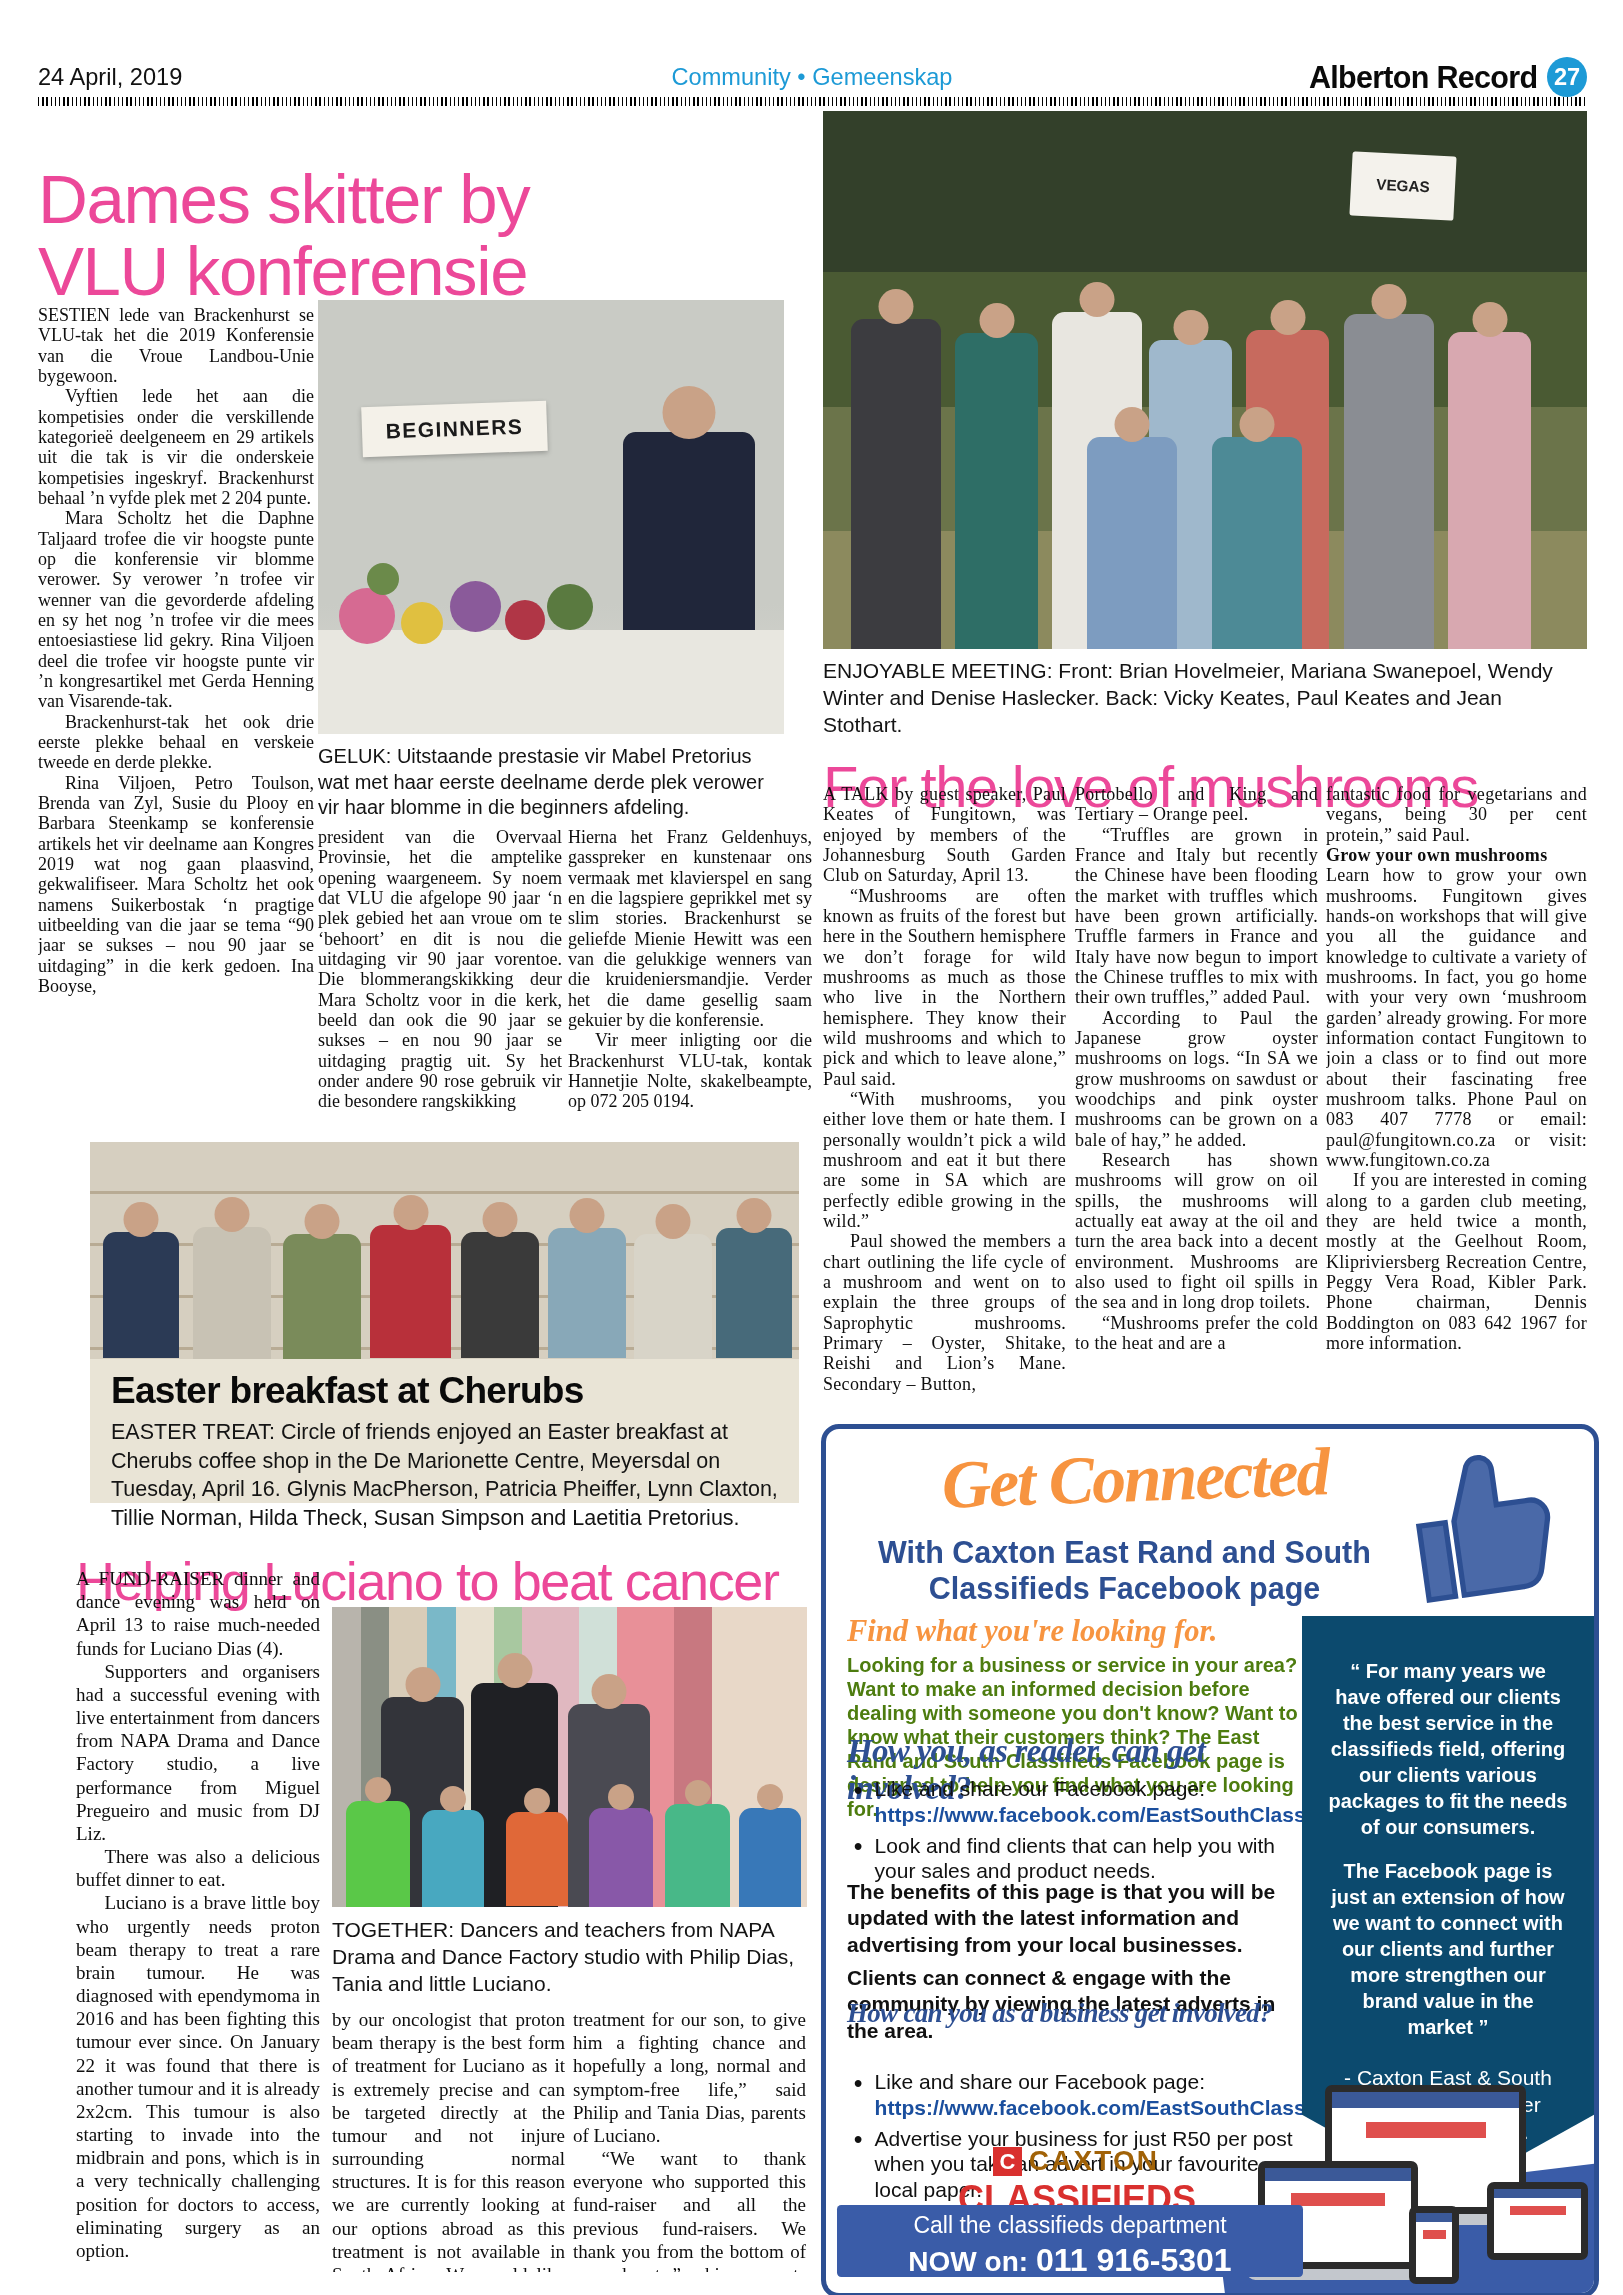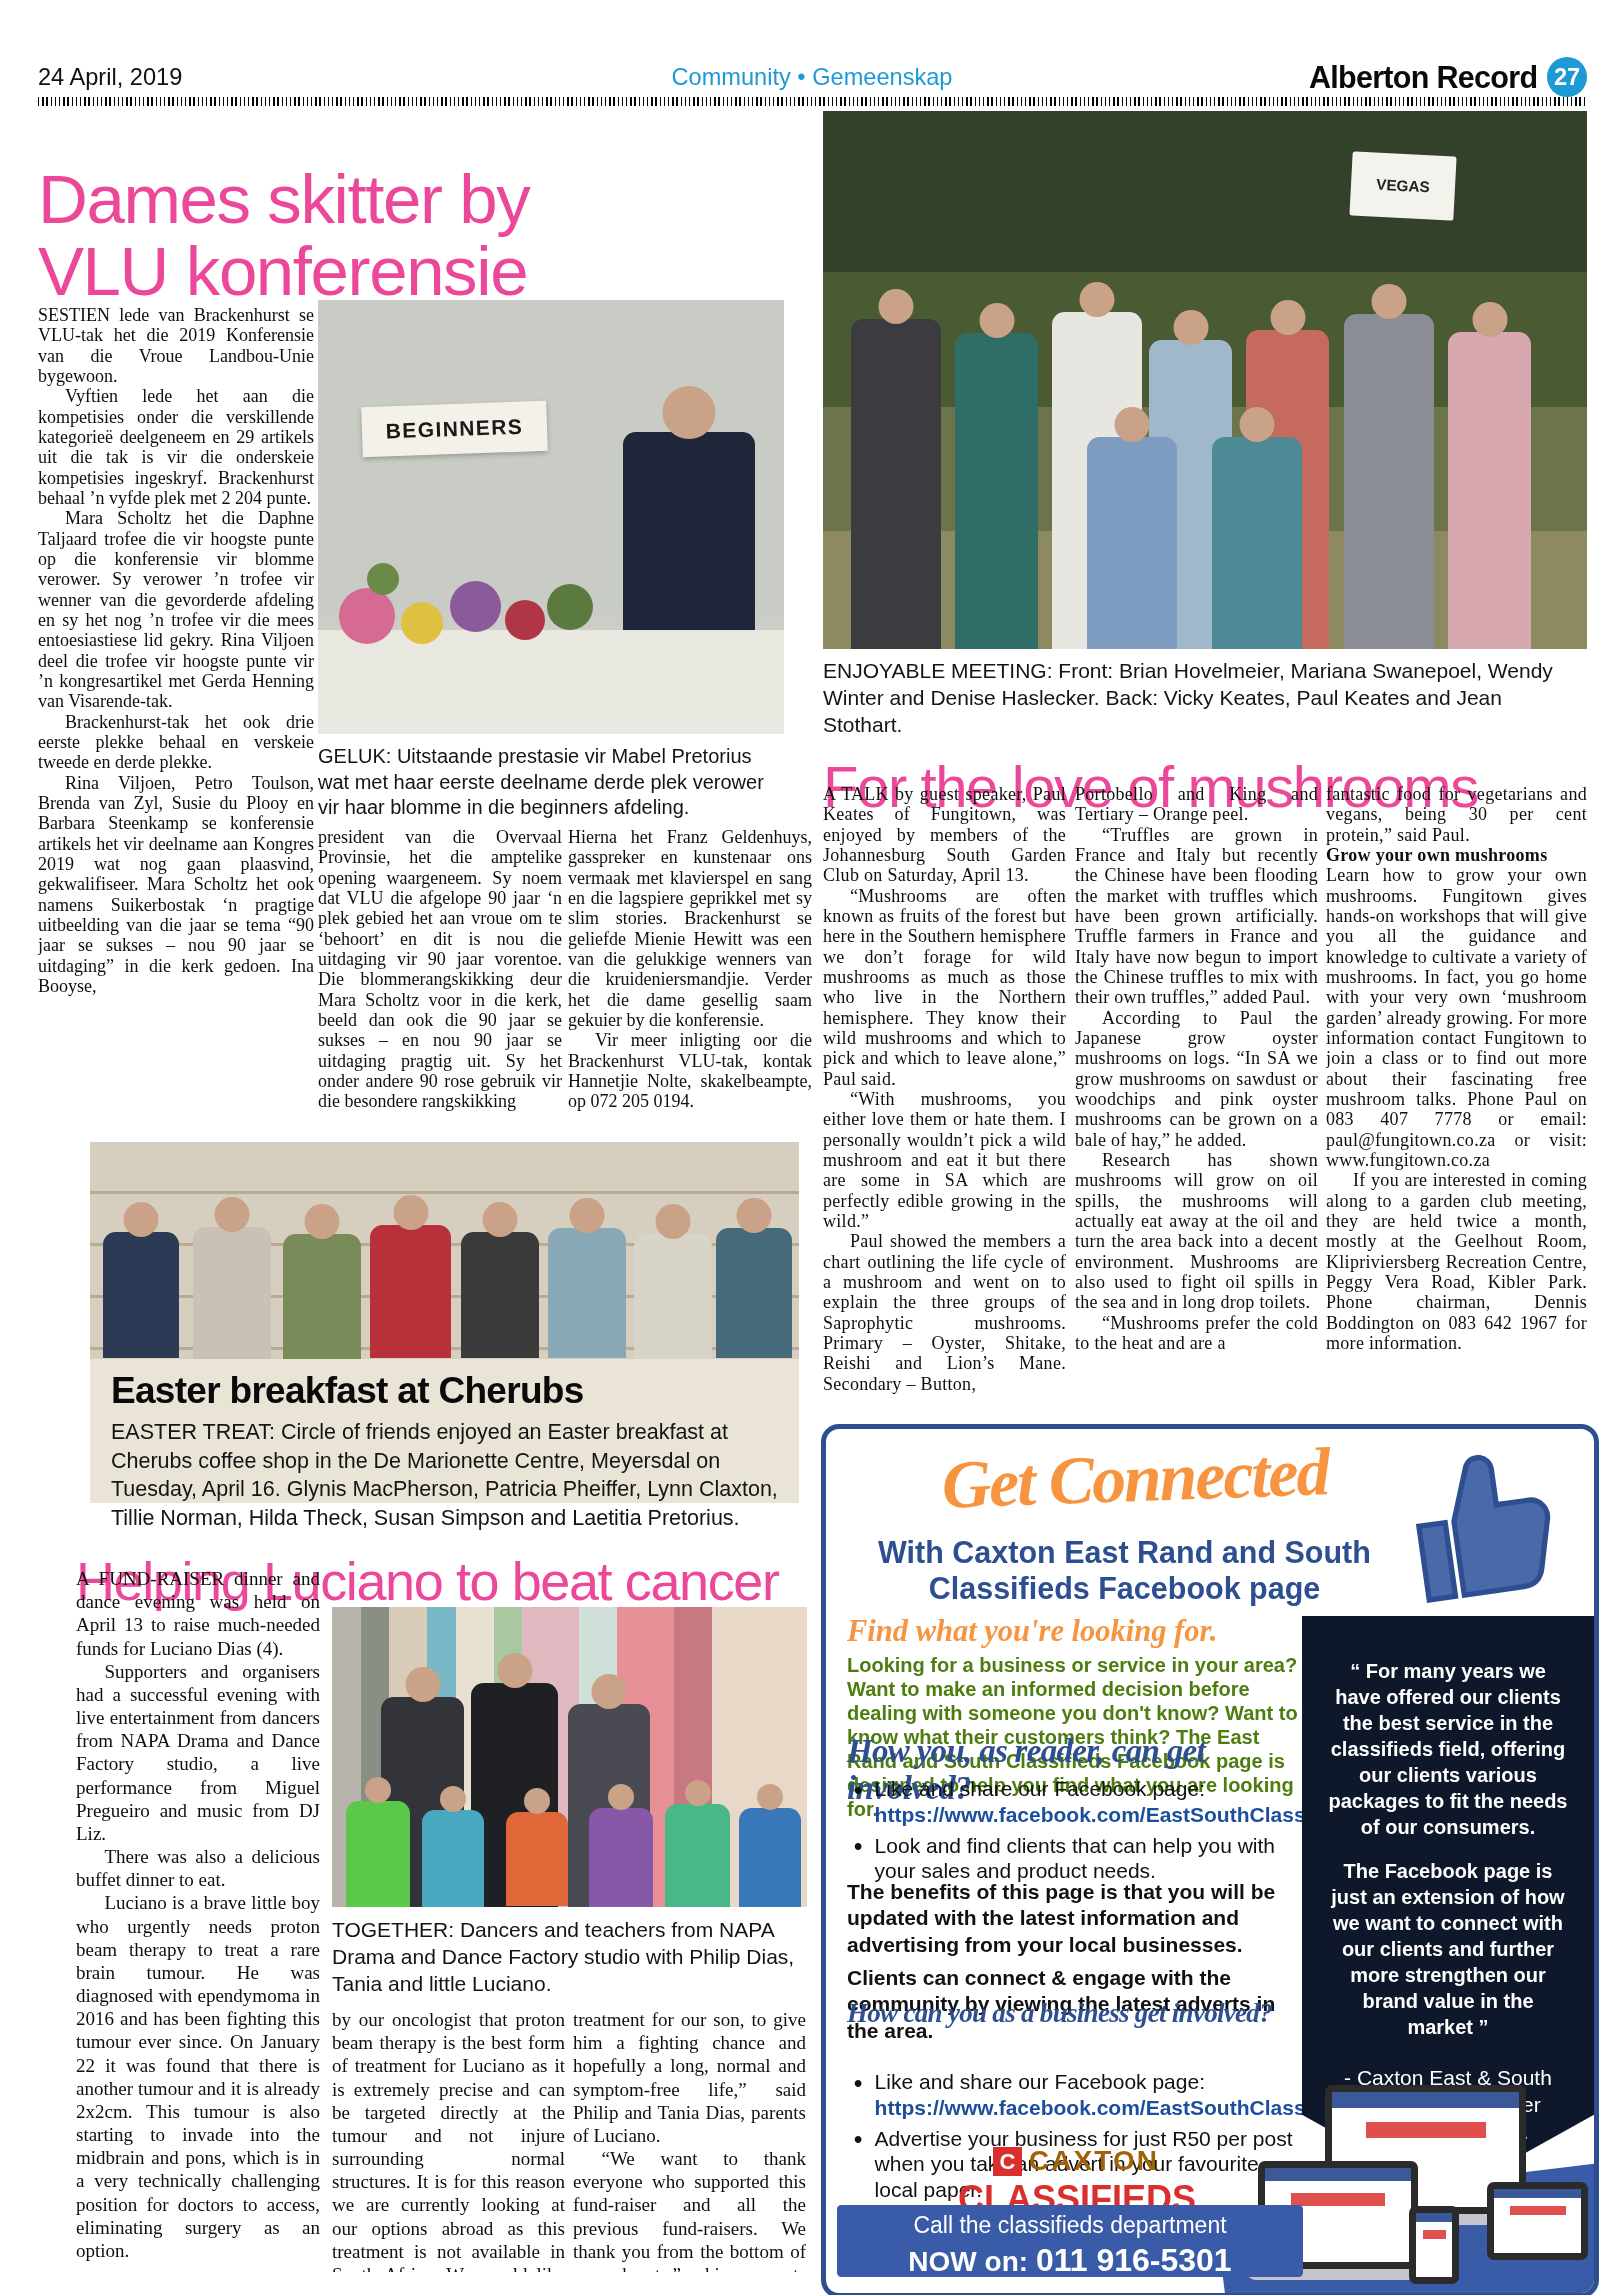--- a/index.html
+++ b/index.html
@@ -67,21 +67,21 @@
   .ad-tag{position:absolute;left:21px;top:185px;font-size:30.5px;color:#f79440;}
   .ad-intro{position:absolute;left:21px;top:224px;width:451px;font-size:20px;font-weight:bold;line-height:1.2;color:#4d7c0f;}
   .ad-h{position:absolute;color:#2d4f92;font-size:33px;letter-spacing:-0.7px;}
   .ad-list{position:absolute;list-style:none;margin:0;padding:0;width:444px;}
   .ad-list li{position:relative;padding-left:23.6px;margin-bottom:5.6px;font-size:21px;line-height:1.22;color:#111;}
   .ad-list li::before{content:"\2022";position:absolute;left:2.8px;top:-1.4px;font-size:25px;color:#111;}
   .link-line{display:block;font-weight:bold;color:#1b4f9e;}
   .ad-bold{position:absolute;left:21px;width:451px;font-size:21px;font-weight:bold;line-height:1.25;color:#111;}
 
   .thumb{position:absolute;right:11px;top:2.8px;width:194px;height:177px;}
-  .quote-panel{position:absolute;right:0;top:187px;width:292px;height:580px;background:#0f172a;z-index:1;
+  .quote-panel{position:absolute;right:0;top:187px;width:292px;height:580px;background:#0c4a6e;z-index:1;
                clip-path:polygon(0 0,100% 0,100% 86%,50% 100%,0 86%);
                color:#fff;font-weight:bold;text-align:center;padding:42px 25px 0 25px;box-sizing:border-box;}
   .quote-panel p{margin:0 0 18px 0;font-size:20px;line-height:1.3;}
   .quote-panel .attrib{margin-top:23.6px;font-weight:normal;font-size:21px;}
 
   .caxton-logo{position:absolute;left:132px;top:716px;width:236px;text-align:center;z-index:2;}
   .logo-row{display:flex;align-items:center;justify-content:center;gap:7px;}
   .logo-c{background:#d9302e;color:#fff;font-weight:bold;width:29px;height:29px;line-height:29px;font-size:22px;}
   .logo-caxton{font-weight:bold;color:#a16207;font-size:28px;letter-spacing:2.1px;}
   .logo-classifieds{color:#d9302e;font-weight:bold;font-size:36px;letter-spacing:0px;margin-top:1.4px;}

